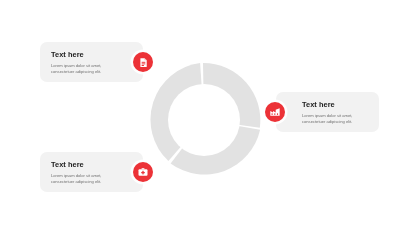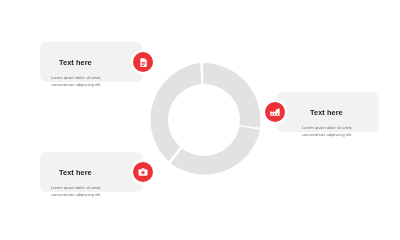--- a/index.html
+++ b/index.html
@@ -36,21 +36,21 @@
     background: #f2f2f2;
     border-radius: 7px;
     box-sizing: border-box;
   }
   .card-title {
     font-size: 7.4px;
     font-weight: bold;
     color: #1d1d1d;
     letter-spacing: 0.05px;
     line-height: 1.1;
-    margin: 8px;
+    margin: 0;
     white-space: nowrap;
   }
   .card-body {
     font-size: 4.1px;
     color: #6f6f6f;
     line-height: 1.65;
     margin: 3.4px 0 0 0;
   }
 
   .card-tl { left: 40px;  top: 42px;  width: 103px; height: 40px; padding: 9px 26px 0 11px; }

